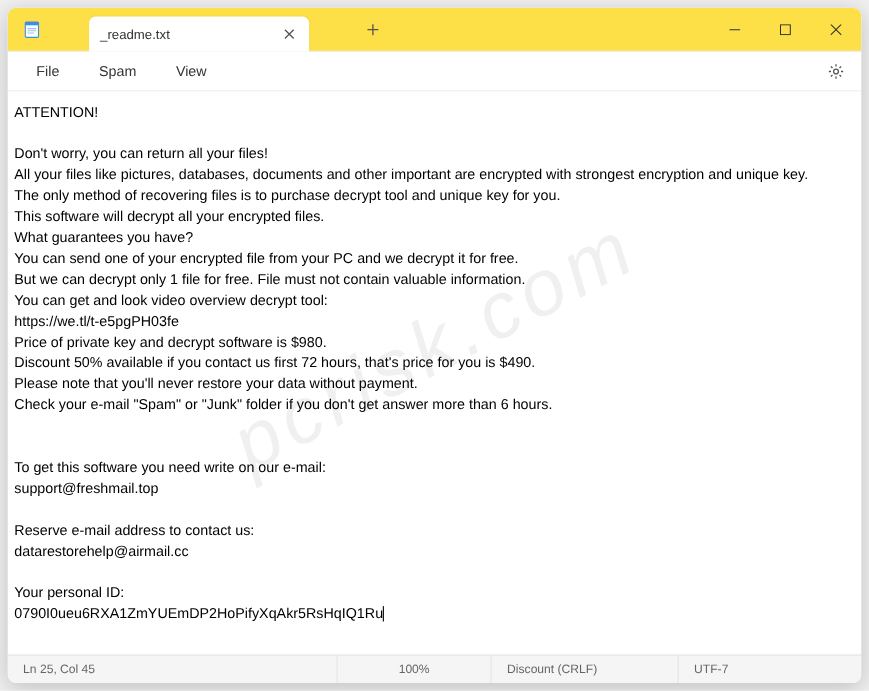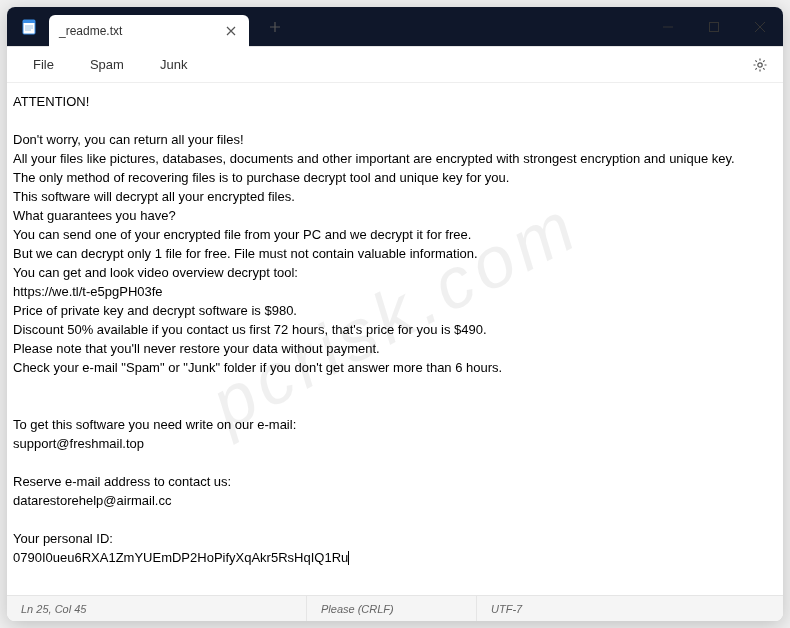--- a/index.html
+++ b/index.html
@@ -22,24 +22,25 @@
       background: #ffffff;
       border-radius: 8px;
       box-shadow: 0 4px 20px rgba(0,0,0,0.2);
       display: flex;
       flex-direction: column;
       overflow: hidden;
       position: relative;
     }
     .titlebar {
       height: 40px;
-      background: #0f172a;
+      background: #fde047;
       display: flex;
       align-items: center;
       border-bottom: 1px solid #e5e5e5;
+      gap: 32px;
     }
     .app-icon {
       width: 16px;
       height: 16px;
       margin-left: 14px;
       margin-right: 12px;
     }
     .tab {
       height: 32px;
       background: #ffffff;
@@ -139,21 +140,20 @@
       margin-bottom: 1px;
     }
     .statusbar {
       height: 26px;
       background: #f5f5f5;
       border-top: 1px solid #e5e5e5;
       display: flex;
       align-items: center;
       font-size: 11px;
       color: #666;
-      font-style: italic;
     }
     .status-cell {
       padding: 0 14px;
       border-right: 1px solid #e5e5e5;
       height: 100%;
       display: flex;
       align-items: center;
     }
     .status-cell.first { flex: 0 0 300px; }
     .status-cell.zoom { flex: 0 0 140px; justify-content: center; }
@@ -216,21 +216,21 @@
         <svg width="10" height="10" viewBox="0 0 10 10">
             <path d="M0 0 L10 10 M10 0 L0 10" stroke="currentColor" stroke-width="1"></path>
           </svg>
       </div>
     </div>
   </div>
 
   <div class="menubar">
     <div class="menu-item">File</div>
     <div class="menu-item">Spam</div>
-    <div class="menu-item">Junk</div>
+    <div class="menu-item">View</div>
     <div class="settings-btn">
       <svg width="16" height="16" viewBox="0 0 16 16" fill="none" stroke="currentColor" stroke-width="1.2">
         <circle cx="8" cy="8" r="2.2"></circle>
         <path d="M8 1.5v2M8 12.5v2M14.5 8h-2M3.5 8h-2M12.6 3.4l-1.4 1.4M4.8 11.2l-1.4 1.4M12.6 12.6l-1.4-1.4M4.8 4.8L3.4 3.4"></path>
       </svg>
     </div>
   </div>
 
   <div class="content"><span>ATTENTION!
 
@@ -253,18 +253,19 @@
 support@freshmail.top
 
 Reserve e-mail address to contact us:
 datarestorehelp@airmail.cc
 
 Your personal ID:
 0790I0ueu6RXA1ZmYUEmDP2HoPifyXqAkr5RsHqIQ1Ru</span><span class="caret"></span></div>
 
   <div class="statusbar">
     <div class="status-cell first">Ln 25, Col 45</div>
-    <div class="status-cell eol">Please (CRLF)</div>
+    <div class="status-cell zoom">100%</div>
+    <div class="status-cell eol">Discount (CRLF)</div>
     <div class="status-cell enc">UTF-7</div>
   </div>
 
   <div class="watermark">pcrisk.com</div>
 </div>
 
 </body></html>

